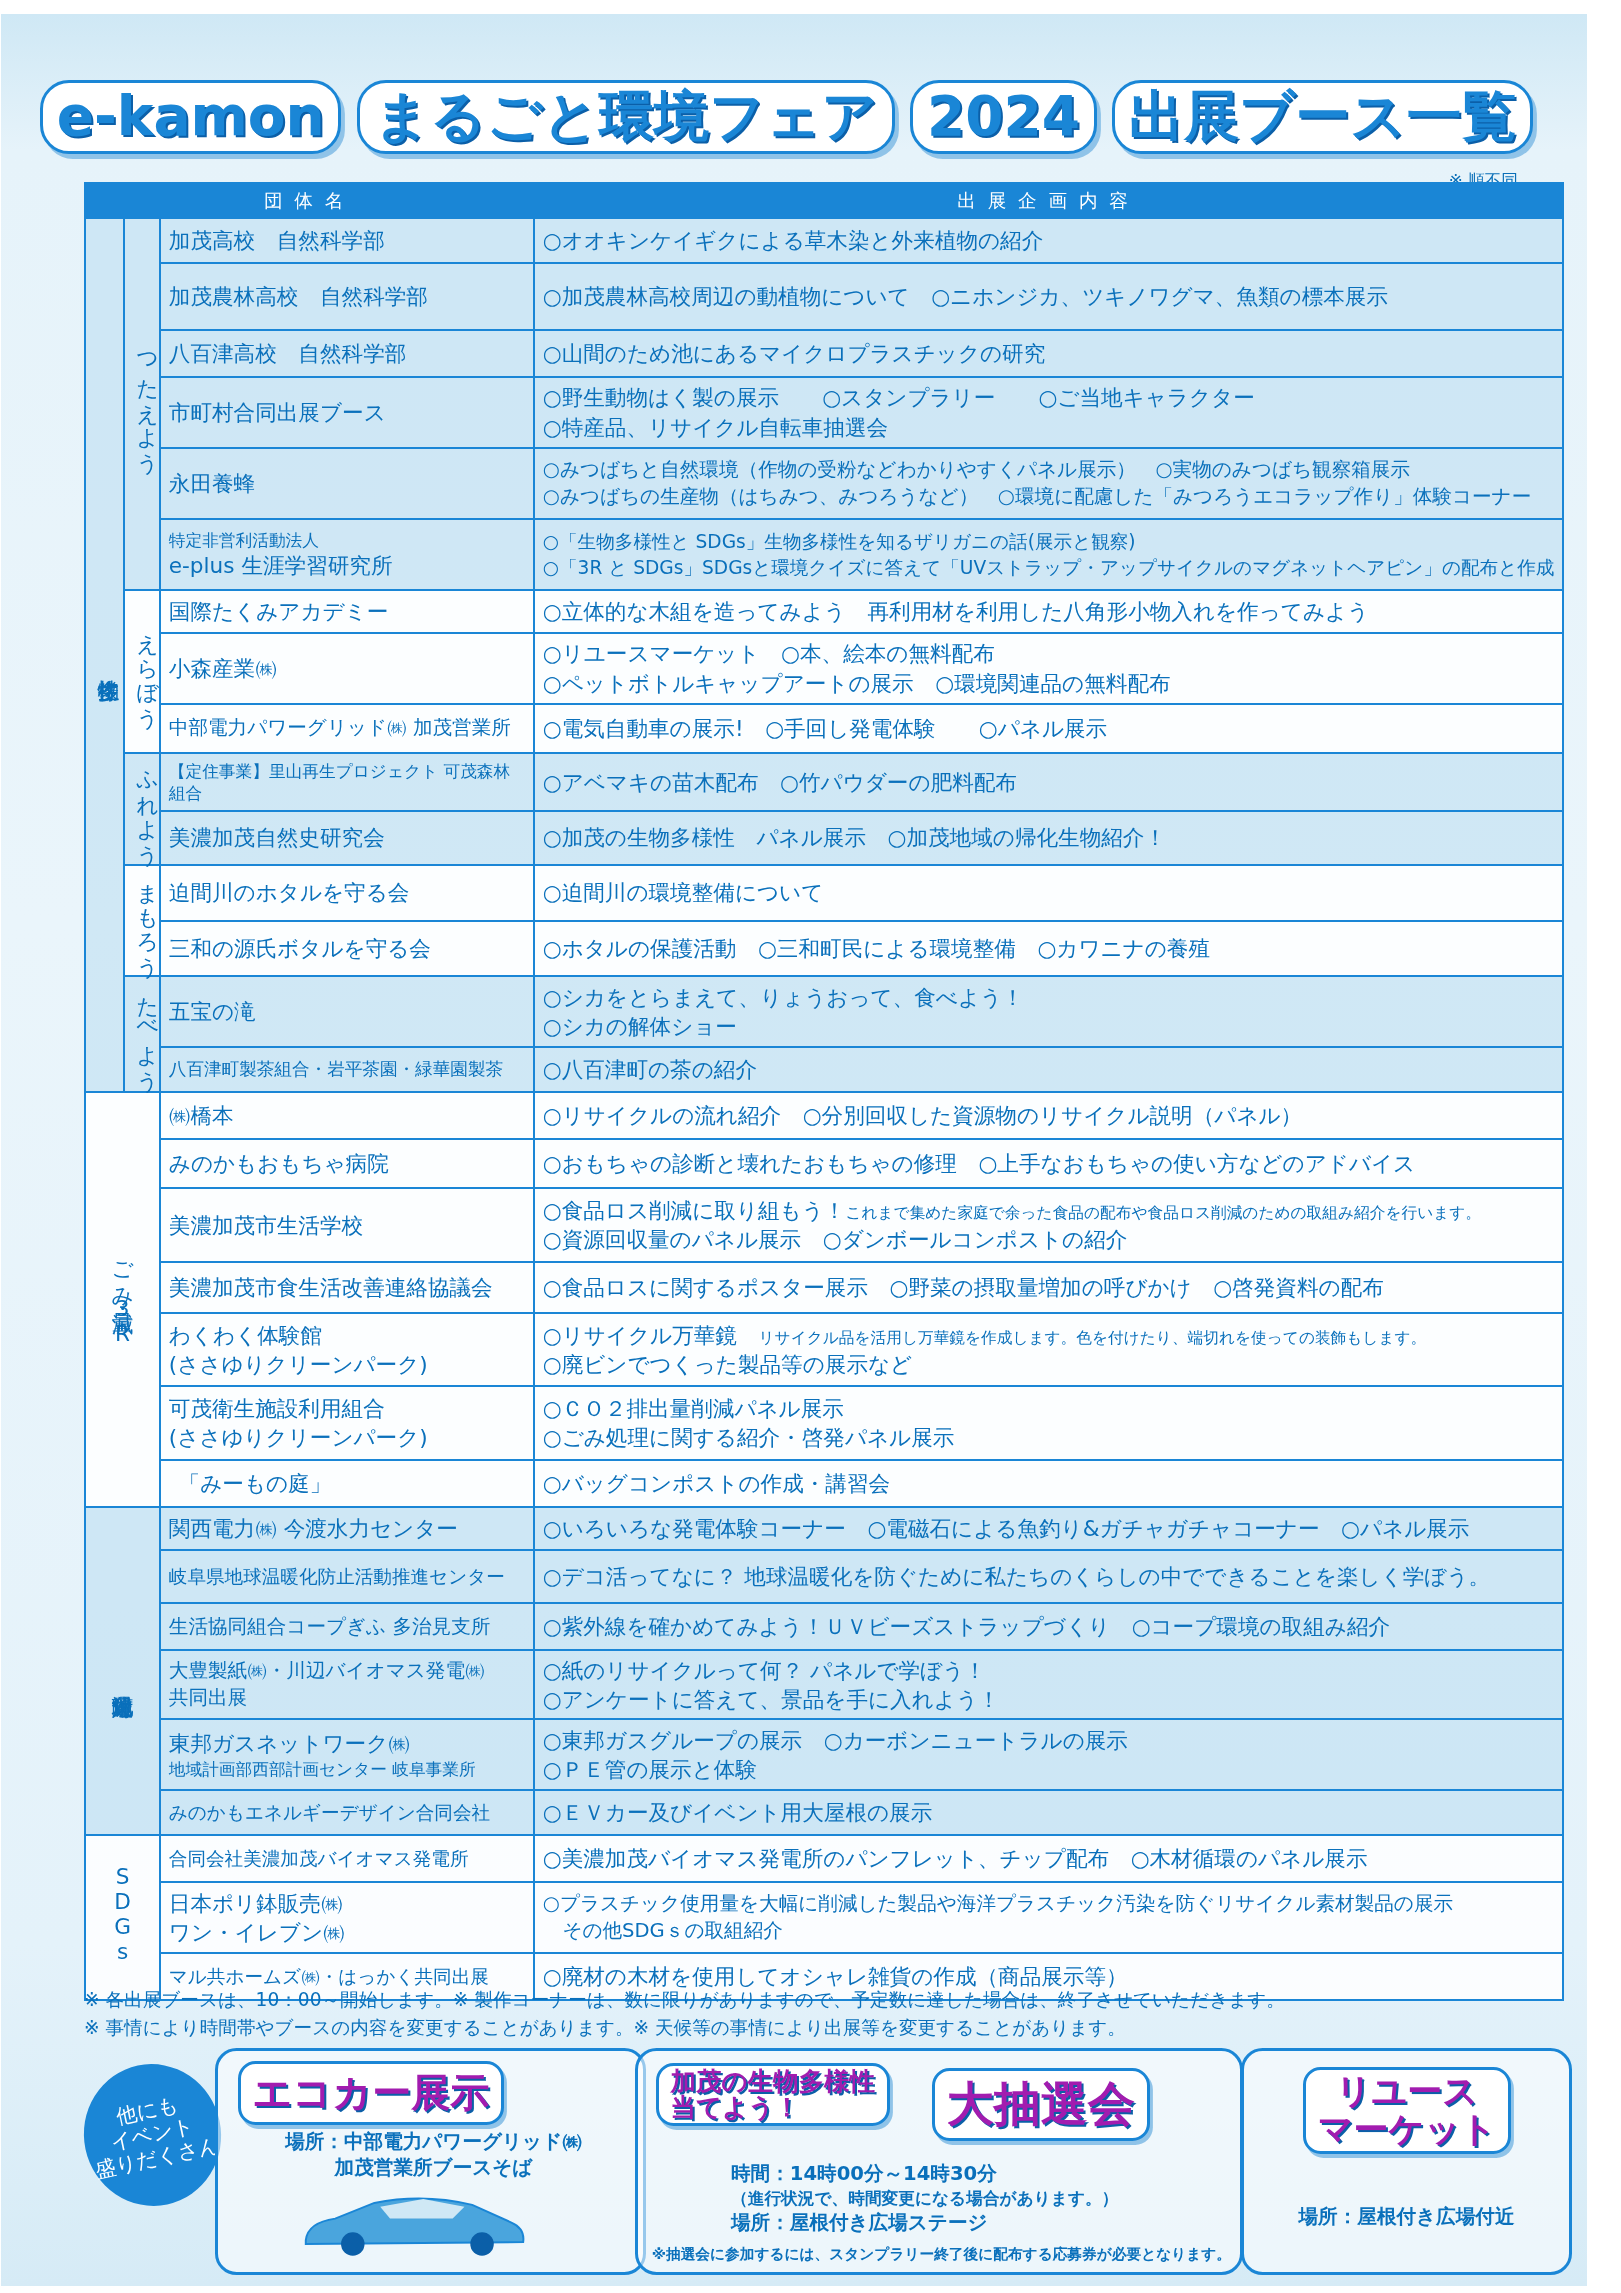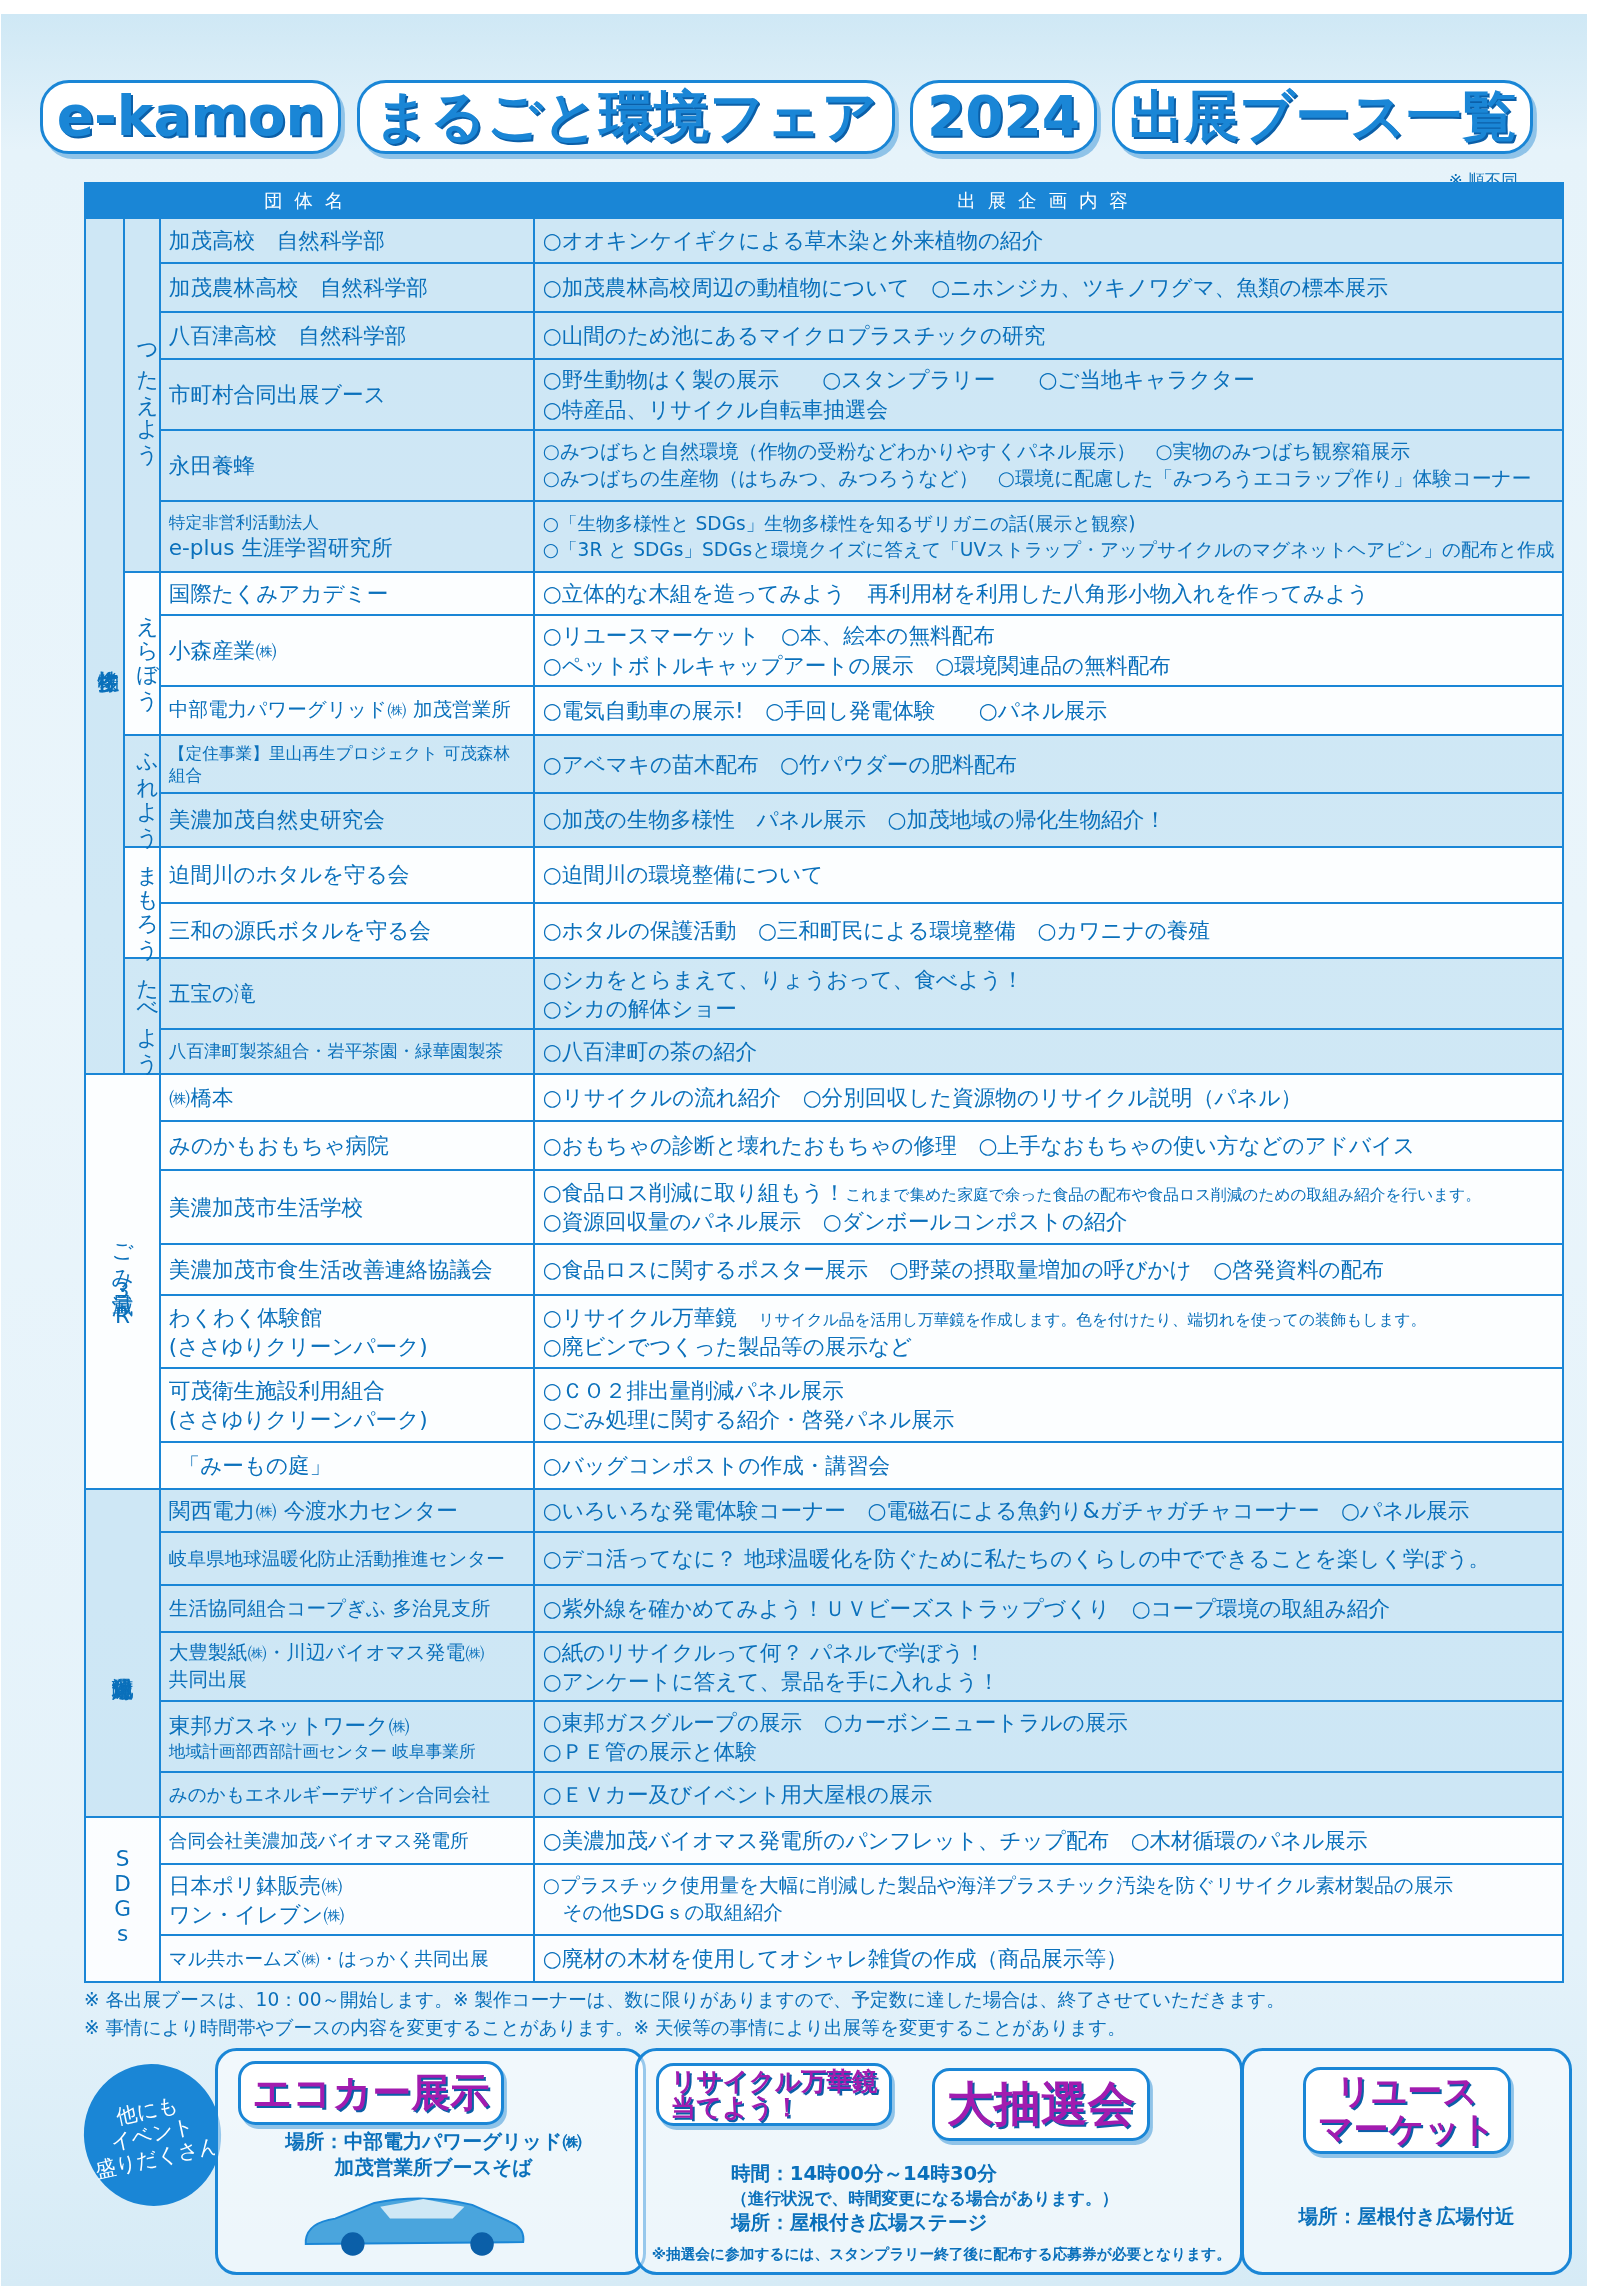--- a/index.html
+++ b/index.html
@@ -64,21 +64,21 @@
     </tr>
   </thead>
   <tbody>
 
     <tr class="shade" style="height:45px">
       <td class="cat shade-c" rowspan="15"><span class="vtext">生物多様性</span></td>
       <td class="sub" rowspan="6"><span class="vtext">つたえよう</span></td>
       <td class="name">加茂高校　自然科学部</td>
       <td class="content">○オオキンケイギクによる草木染と外来植物の紹介</td>
     </tr>
-    <tr class="shade" style="height:49px">
+    <tr class="shade" style="height:67px">
       <td class="name">加茂農林高校　自然科学部</td>
       <td class="content">○加茂農林高校周辺の動植物について　○ニホンジカ、ツキノワグマ、魚類の標本展示</td>
     </tr>
     <tr class="shade" style="height:47px">
       <td class="name">八百津高校　自然科学部</td>
       <td class="content">○山間のため池にあるマイクロプラスチックの研究</td>
     </tr>
     <tr class="shade" style="height:71px">
       <td class="name">市町村合同出展ブース</td>
       <td class="content">
@@ -285,21 +285,21 @@
       <path d="M10 52 Q12 34 40 30 L80 14 Q130 4 180 16 L220 34 Q234 40 232 54 L10 56 Z" fill="#4aa5dd" stroke="#1a86d6" stroke-width="2"></path>
       <circle cx="58" cy="56" r="12" fill="#0b5fa8"></circle>
         <circle cx="190" cy="56" r="12" fill="#0b5fa8"></circle>
       <path d="M86 18 L130 10 L172 18 L160 30 L96 30 Z" fill="#cfe8f5"></path>
     </svg>
   </div>
 
   <div class="ev-box" style="left:551px; top:3.9px; width:608px; height:227px;">
     <div style="position:absolute; left:17.6px; top:11.8px;">
       <span class="ev-head" style="font-size:25.5px; line-height:1.05;">
-        <span class="line">リサイクル万華鏡</span><span class="line">当てよう！</span>
+        <span class="line">加茂の生物多様性</span><span class="line">当てよう！</span>
       </span>
     </div>
     <div style="position:absolute; left:294px; top:17.6px;">
       <span class="ev-head" style="font-size:47px;">大抽選会</span>
     </div>
     <div class="ev-text" style="position:absolute; left:93px; top:110px;">
       <span class="line">時間：14時00分～14時30分</span>
       <span class="line" style="font-size:16.7px">（進行状況で、時間変更になる場合があります。）</span>
       <span class="line">場所：屋根付き広場ステージ</span>
     </div>

